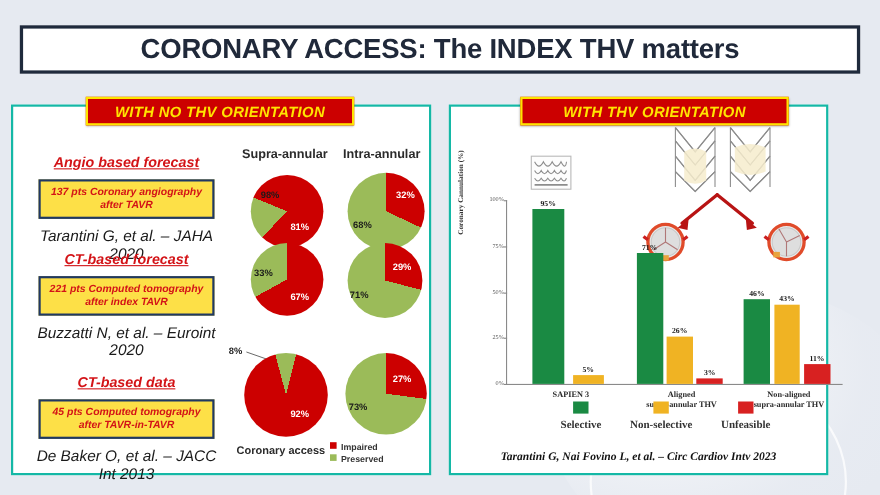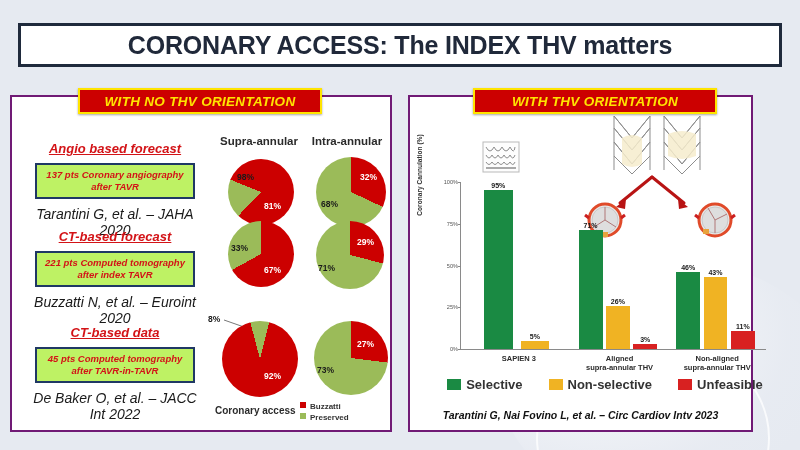--- a/index.html
+++ b/index.html
@@ -22,23 +22,23 @@
     position:absolute;left:18px;top:23px;width:764px;height:44px;
     background:#ffffff;border:3px solid #1f2a3c;
     display:flex;align-items:center;justify-content:center;
     box-sizing:border-box;
   }
   .title-bar .t{
     font-size:25px;font-weight:bold;color:#20293a;letter-spacing:-.2px;white-space:nowrap;
   }
 
   
-  .panel{position:absolute;background:#ffffff;border:2px solid #701a75;box-sizing:border-box;}
+  .panel{position:absolute;background:#ffffff;border:2px solid #14b8a6;box-sizing:border-box;}
   #left-panel{left:10px;top:95px;width:382px;height:337px;}
-  #right-panel{left:408px;top:95px;width:345px;height:337px;}
+  #right-panel{left:408px;top:95px;width:345px;height:337px;font-family:Liberation Serif, serif;}
 
   .ribbon{
     position:absolute;z-index:5;
     background:#cc0000;border:2px solid #ffe400;
     color:#ffe400;font-weight:bold;font-style:italic;
     font-size:13.5px;letter-spacing:.3px;
     display:flex;align-items:center;justify-content:center;
     box-shadow:0 1px 2px rgba(0,0,0,.35);
   }
   #ribbon-left{left:78px;top:88px;width:240px;height:22px;}
@@ -47,21 +47,21 @@
   
   .row{position:absolute;left:0;width:382px;}
   .txtcol{position:absolute;left:12px;width:182px;text-align:center;}
   .hdr{
     color:#d31317;font-weight:bold;font-style:italic;font-size:13px;
     text-decoration:underline;display:inline-block;
   }
   .box{
     border:2px solid #1f3864;margin:6px auto 0;padding:4px 5px;width:160px;
     color:#d31317;font-weight:bold;font-style:italic;font-size:9.5px;line-height:1.25;
-    box-sizing:border-box;background:#bef264;
+    box-sizing:border-box;background:#fde047;
   }
   .cite{margin-top:7px;font-style:italic;font-size:14px;color:#1a1a1a;}
 
   .colhdr{
     position:absolute;font-weight:bold;font-size:11.5px;color:#2b2b2b;text-align:center;width:100px;
   }
 
   .pie{position:absolute;border-radius:50%;}
   .plabel{position:absolute;font-size:8.5px;font-weight:bold;}
   .plabel.w{color:#ffffff;}
@@ -82,21 +82,21 @@
     transform:translateY(-50%);white-space:nowrap;}
   .tickmark{position:absolute;left:-3px;width:3px;height:1px;background:#888;}
   .plot{position:absolute;left:22px;top:0;right:2px;bottom:22px;border-left:1px solid #8a8a8a;border-bottom:1px solid #8a8a8a;}
   .grp{position:absolute;bottom:0;height:100%;}
   .bar{position:absolute;bottom:0;}
   .bar .bl{position:absolute;bottom:100%;left:50%;transform:translateX(-50%);
     font-size:7px;font-weight:bold;color:#1a1a1a;margin-bottom:1px;white-space:nowrap;}
   .cat{position:absolute;top:100%;margin-top:5px;left:50%;transform:translateX(-50%);
     font-size:7.5px;font-weight:bold;color:#2b2b2b;text-align:center;line-height:1.2;white-space:nowrap;}
   .clegend{position:absolute;left:30px;bottom:38px;width:330px;display:flex;justify-content:center;gap:26px;}
-  .clegend div{font-size:13px;font-weight:bold;color:#333;display:flex;align-items:center;gap:5px;}
+  .clegend div{font-size:10px;font-weight:bold;color:#333;display:flex;align-items:center;gap:5px;flex-direction:column;}
   .clegend i{width:14px;height:11px;display:inline-block;}
   .rcite{position:absolute;left:0;right:0;bottom:9px;text-align:center;
     font-size:10.5px;font-style:italic;font-weight:bold;color:#111;}
 
   svg{display:block;overflow:visible;}
 </style>
 </head>
 <body>
 
 <div class="swirl"></div>
@@ -141,42 +141,42 @@
     <div class="plabel d" style="left:219px;top:24px;">33%</div>
     <div class="plabel w" style="left:252px;top:46px;">67%</div>
 
     <div class="pie" style="left:304px;top:2px;width:68px;height:68px;
       background:conic-gradient(from 0deg,#cc0000 0 104.4deg,#9bbb59 104.4deg 360deg);"></div>
     <div class="plabel w" style="left:345px;top:18px;text-align:right;">29%</div>
     <div class="plabel d" style="left:306px;top:44px;">71%</div>
   </div>
 
   <div class="row" style="top:216px;height:115px;">
-    <div class="txtcol" style="top:10px;">
+    <div class="txtcol" style="top:26px;">
       <span class="hdr">CT-based data</span>
       <div class="box">45 pts Computed tomography after TAVR-in-TAVR</div>
-      <div class="cite">De Baker O, et al. – JACC Int 2022</div>
+      <div class="cite">De Baker O, et al. – JACC Int 2013</div>
     </div>
 
     <div class="plabel d" style="left:196px;top:1px;">8%</div>
     <svg width="24" height="10" style="position:absolute;left:212px;top:6px;">
       <line x1="0" y1="1" x2="20" y2="8" stroke="#555" stroke-width="0.8"></line>
     </svg>
     <div class="pie" style="left:210px;top:8px;width:76px;height:76px;
       background:conic-gradient(from 14deg,#cc0000 0 331.2deg,#9bbb59 331.2deg 360deg);"></div>
     <div class="plabel w" style="left:252px;top:58px;">92%</div>
 
     <div class="pie" style="left:302px;top:8px;width:74px;height:74px;
       background:conic-gradient(from 0deg,#cc0000 0 97.2deg,#9bbb59 97.2deg 360deg);"></div>
     <div class="plabel w" style="left:345px;top:26px;">27%</div>
     <div class="plabel d" style="left:305px;top:52px;">73%</div>
 
     <div class="ca-label" style="left:203px;top:92px;">Coronary access</div>
     <div class="legend-l" style="left:288px;top:89px;">
-      <i style="background:#cc0000;"></i><span>Buzzatti</span>
+      <i style="background:#cc0000;"></i><span>Impaired</span>
     </div>
     <div class="legend-l" style="left:288px;top:100px;">
       <i style="background:#9bbb59;"></i><span>Preserved</span>
     </div>
   </div>
 </div>
 
 <div class="ribbon" id="ribbon-left">
   <span>WITH NO THV ORIENTATION</span>
 </div>

